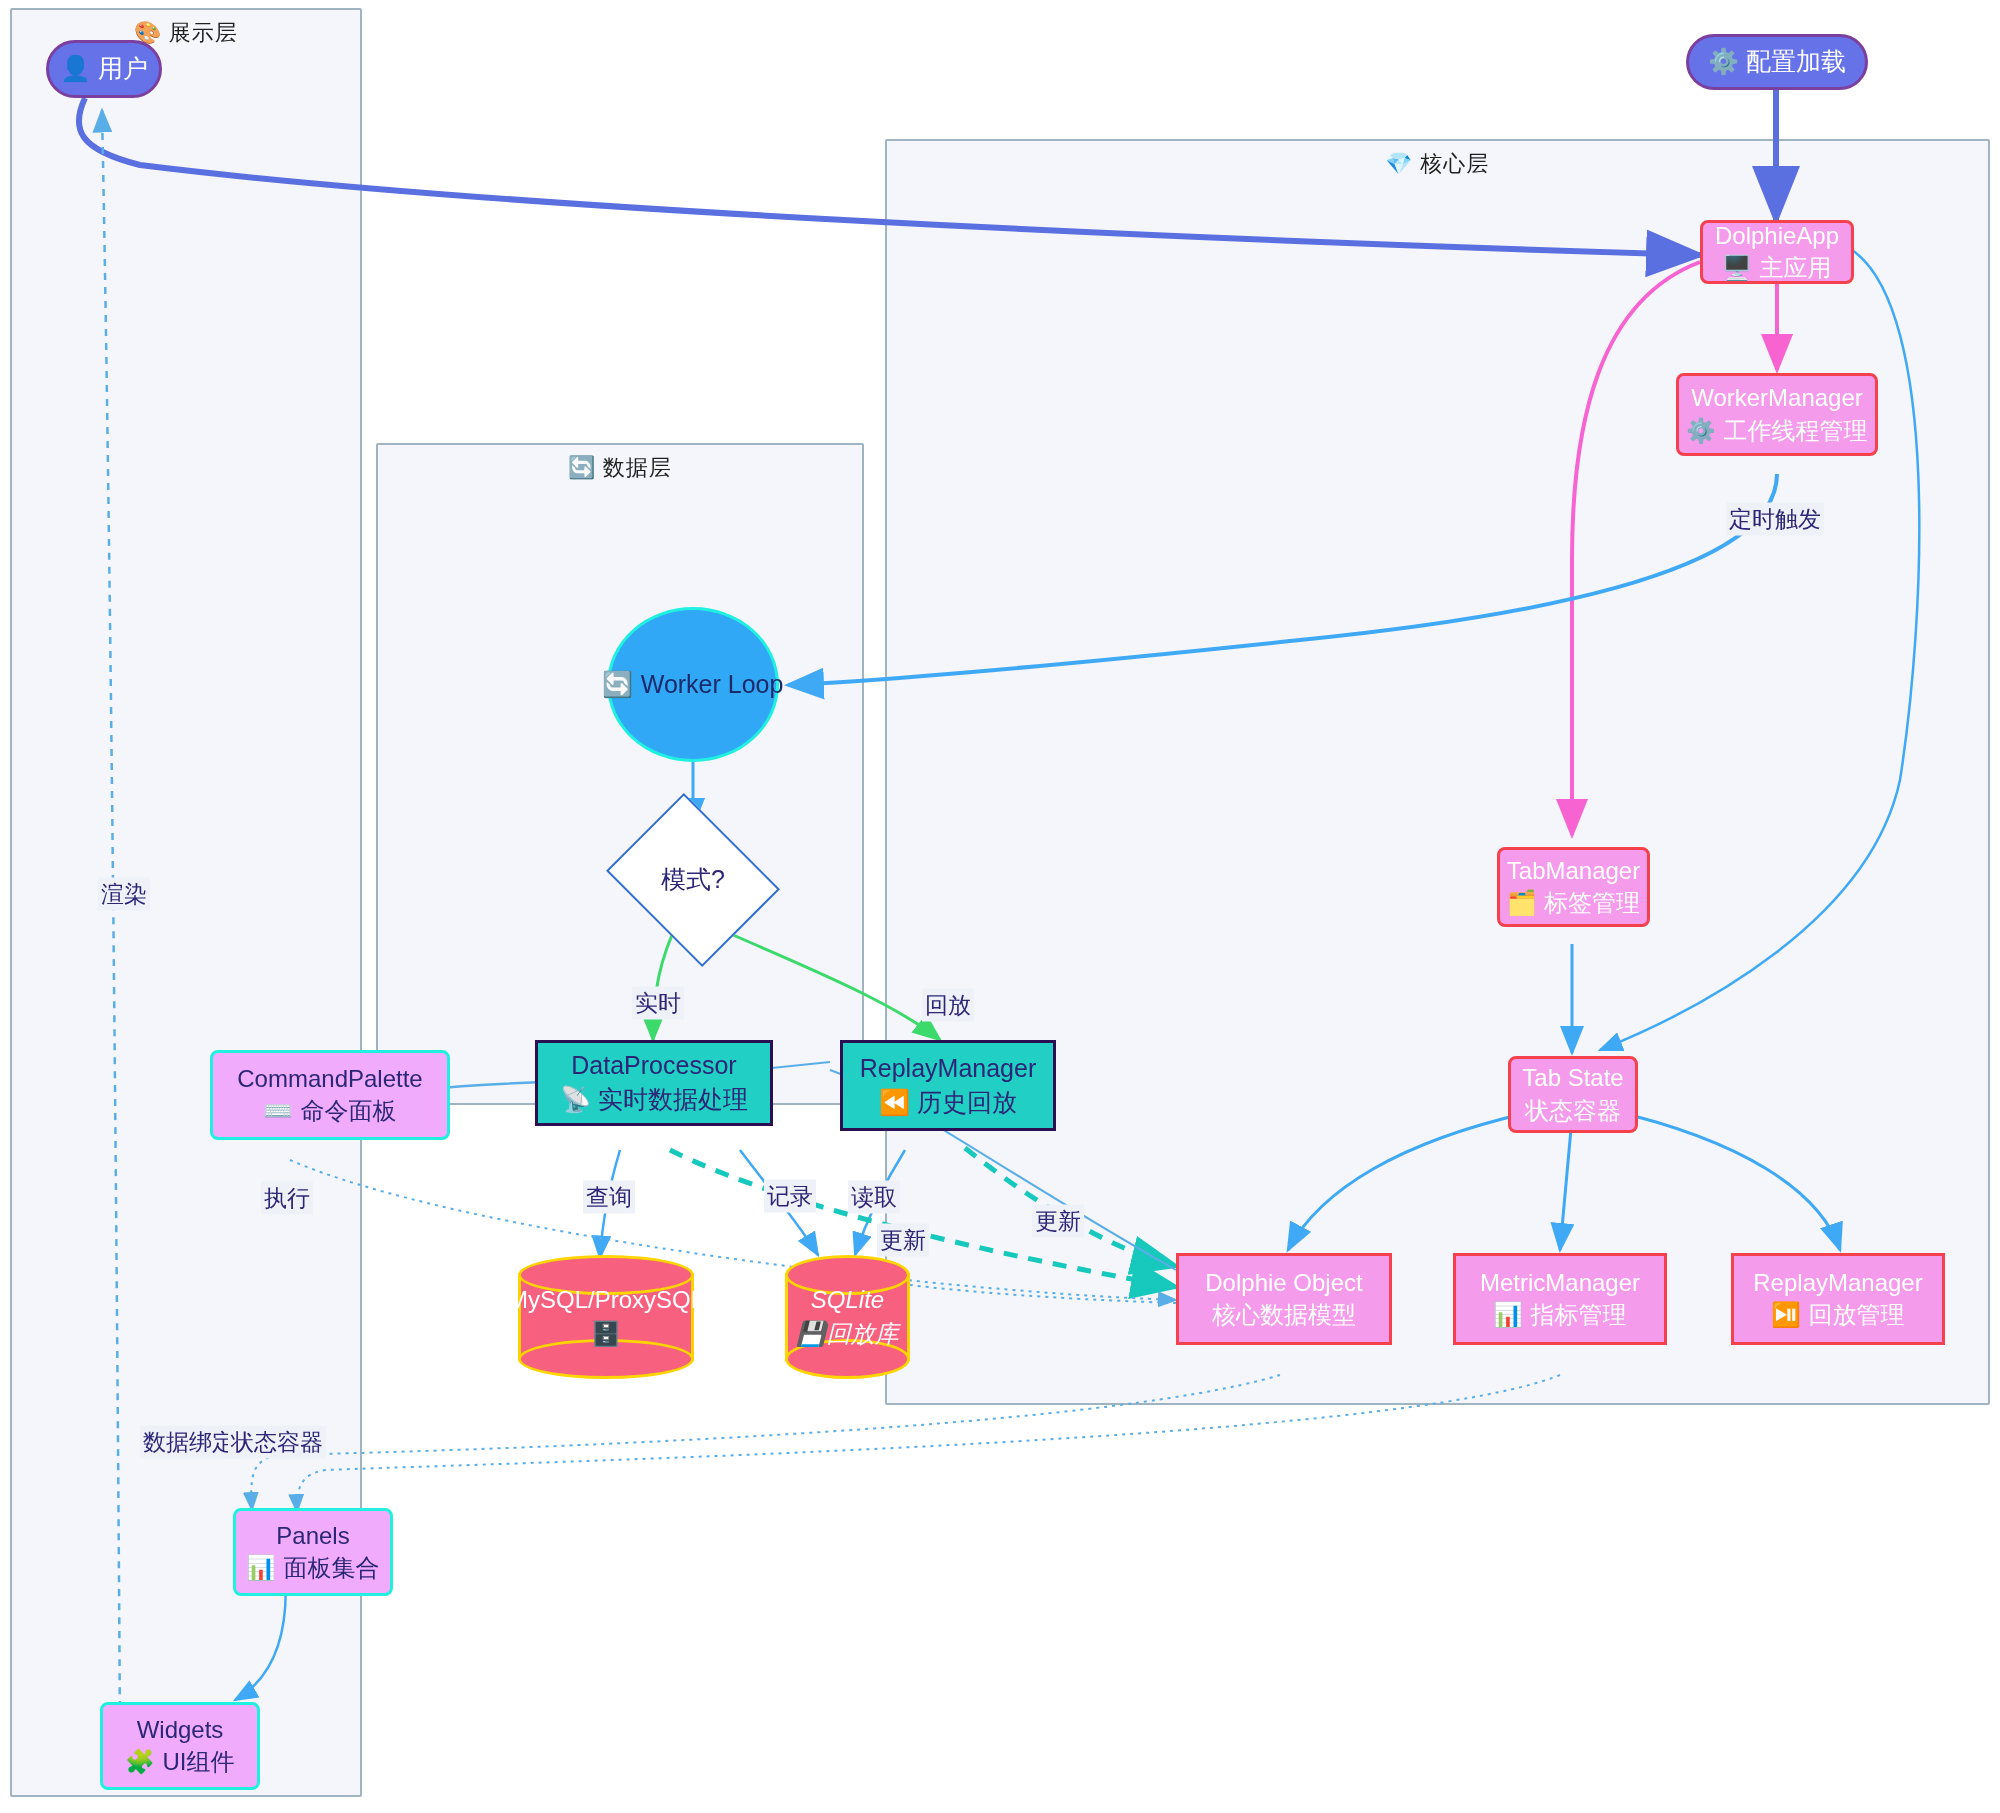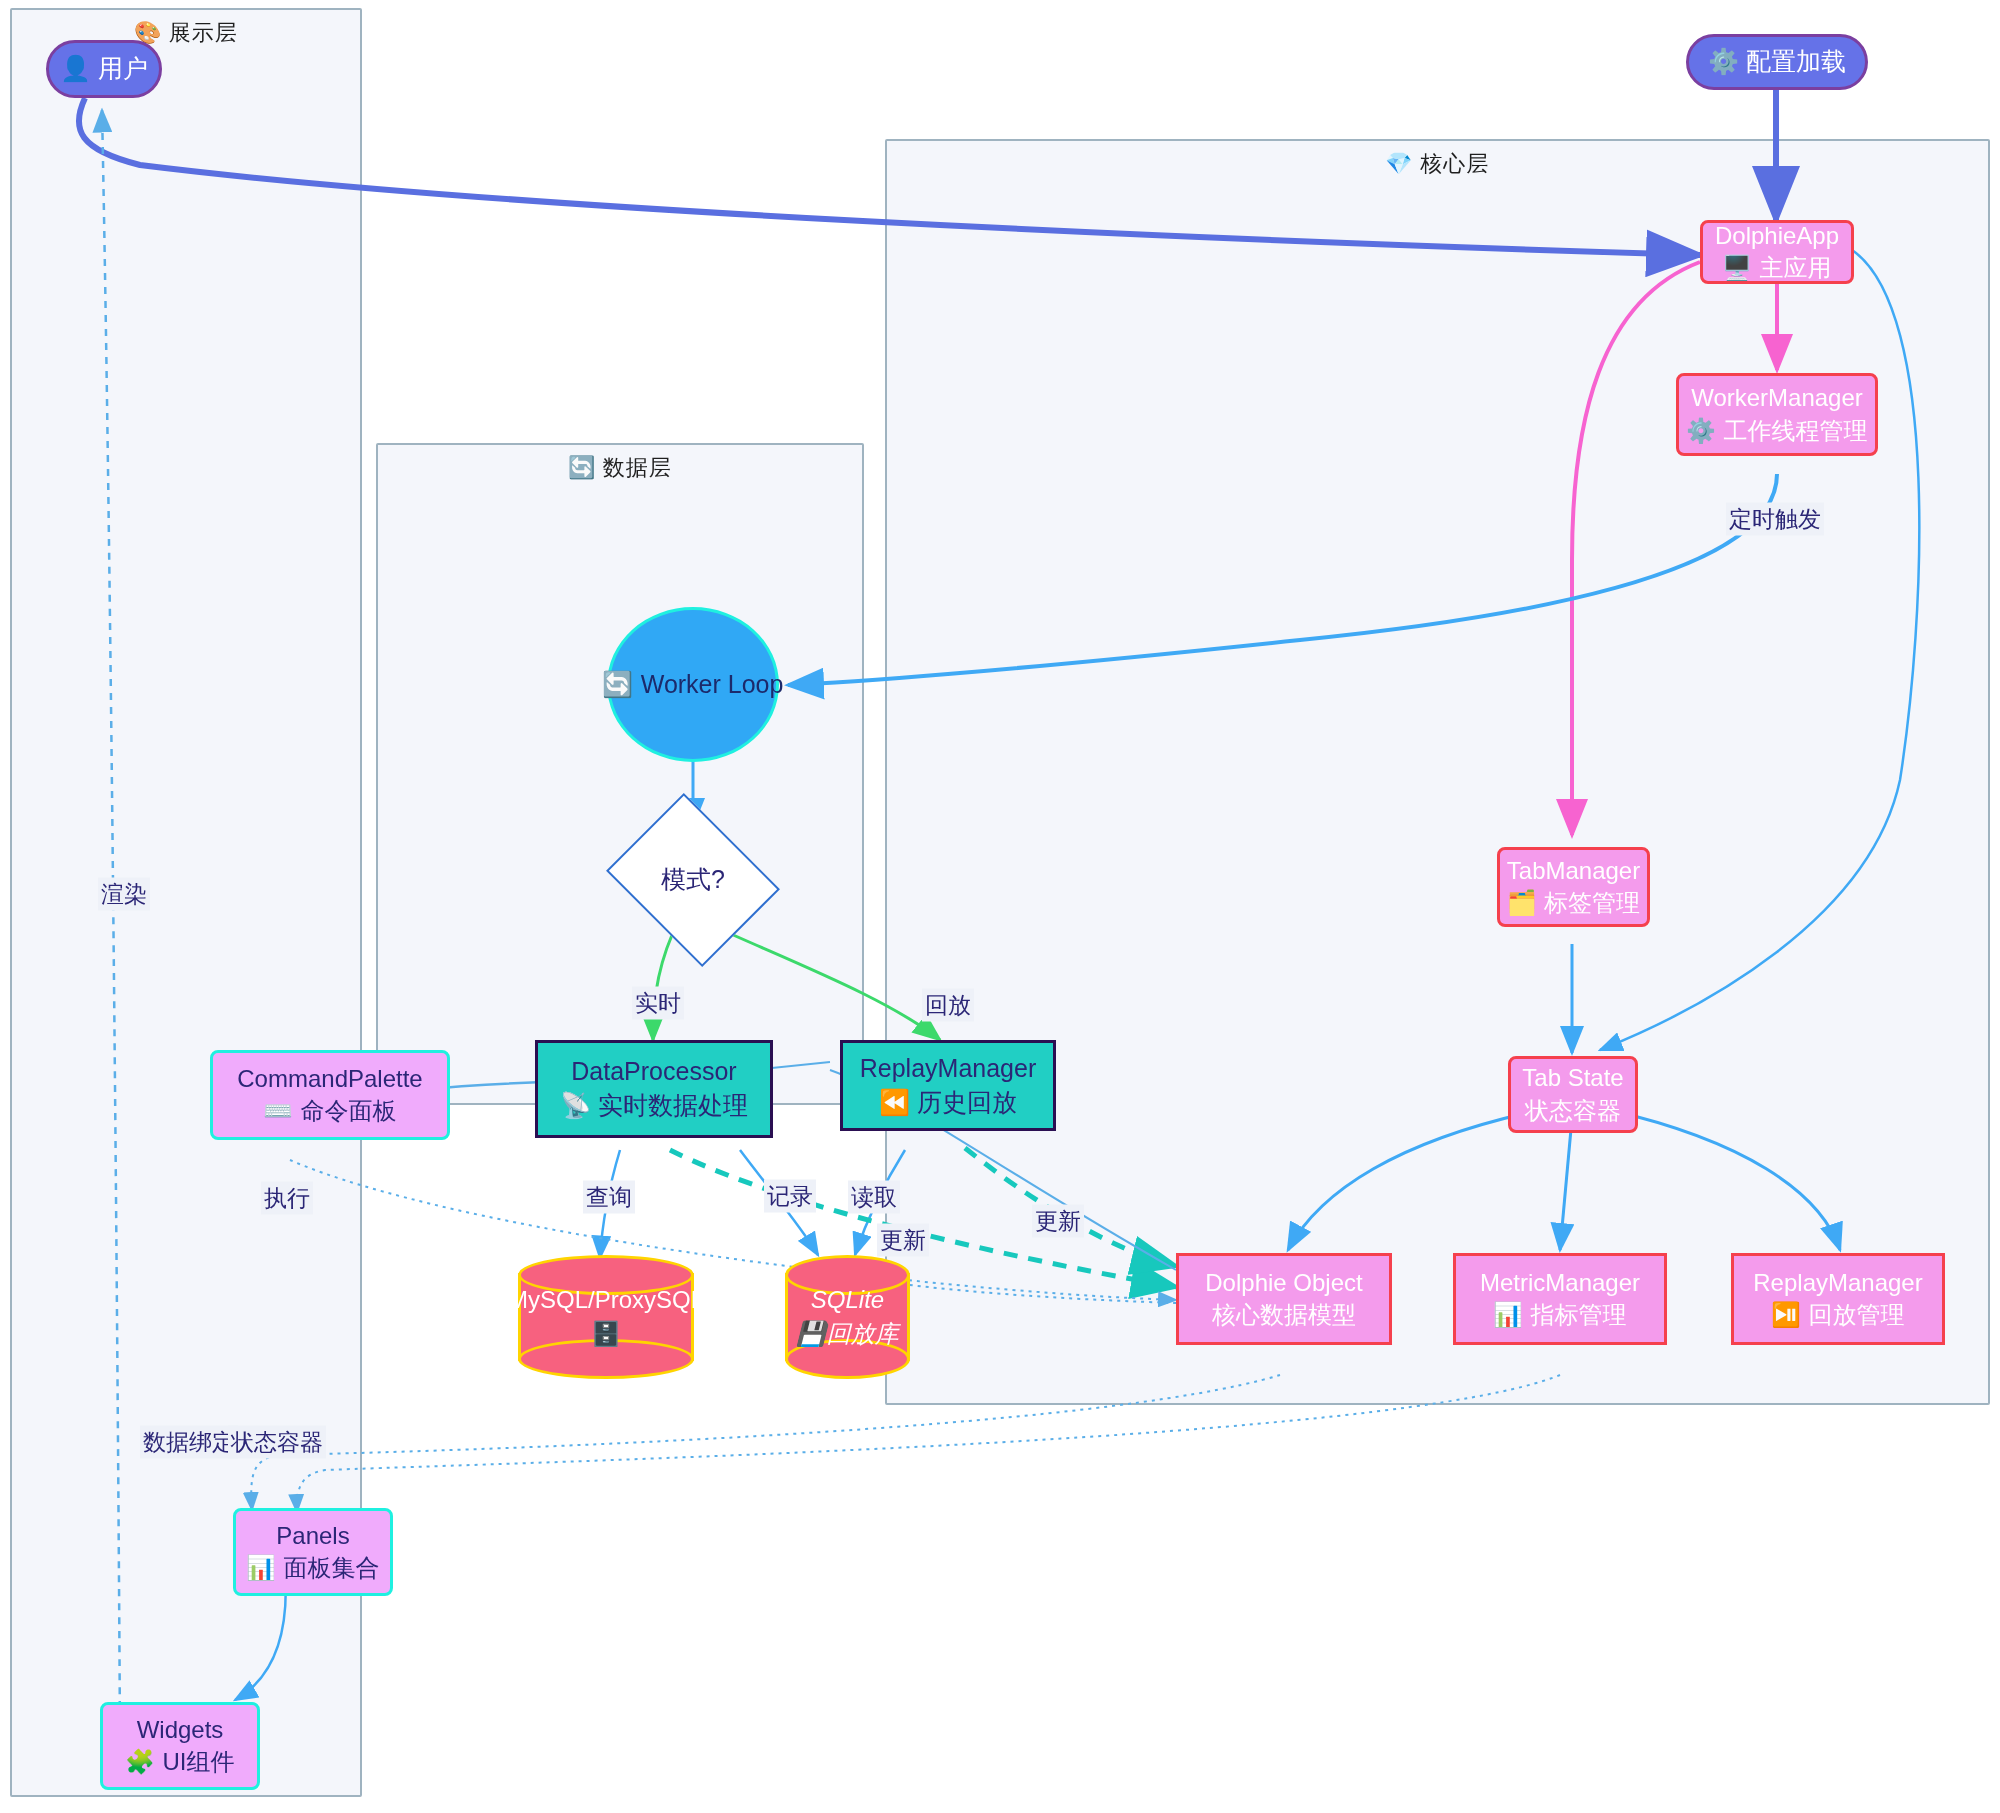--- a/index.html
+++ b/index.html
@@ -347,21 +347,21 @@
 
   <div class="node n-circle" style="left:607px; top:607px; width:172px; height:155px;">
     <span class="l1"><span class="em">🔄</span><span>Worker Loop</span></span>
   </div>
 
   <div class="node n-diamond" style="left:625px; top:825px; width:136px; height:110px;">
     <div class="diamond-shape"></div>
     <span class="lbl">模式?</span>
   </div>
 
-  <div class="node n-proc" style="left:535px; top:1040px; width:238px; height:98px;">
+  <div class="node n-proc" style="left:535px; top:1040px; width:238px; height:86px;">
     <span class="l1">DataProcessor</span>
     <span class="l2"><span class="em">📡</span><span>实时数据处理</span></span>
   </div>
 
   <div class="node n-proc" style="left:840px; top:1040px; width:216px; height:91px;">
     <span class="l1">ReplayManager</span>
     <span class="l2"><span class="em">⏪</span><span>历史回放</span></span>
   </div>
 
   <div class="n-db" style="left:518px; top:1255px; width:176px; height:124px;">

